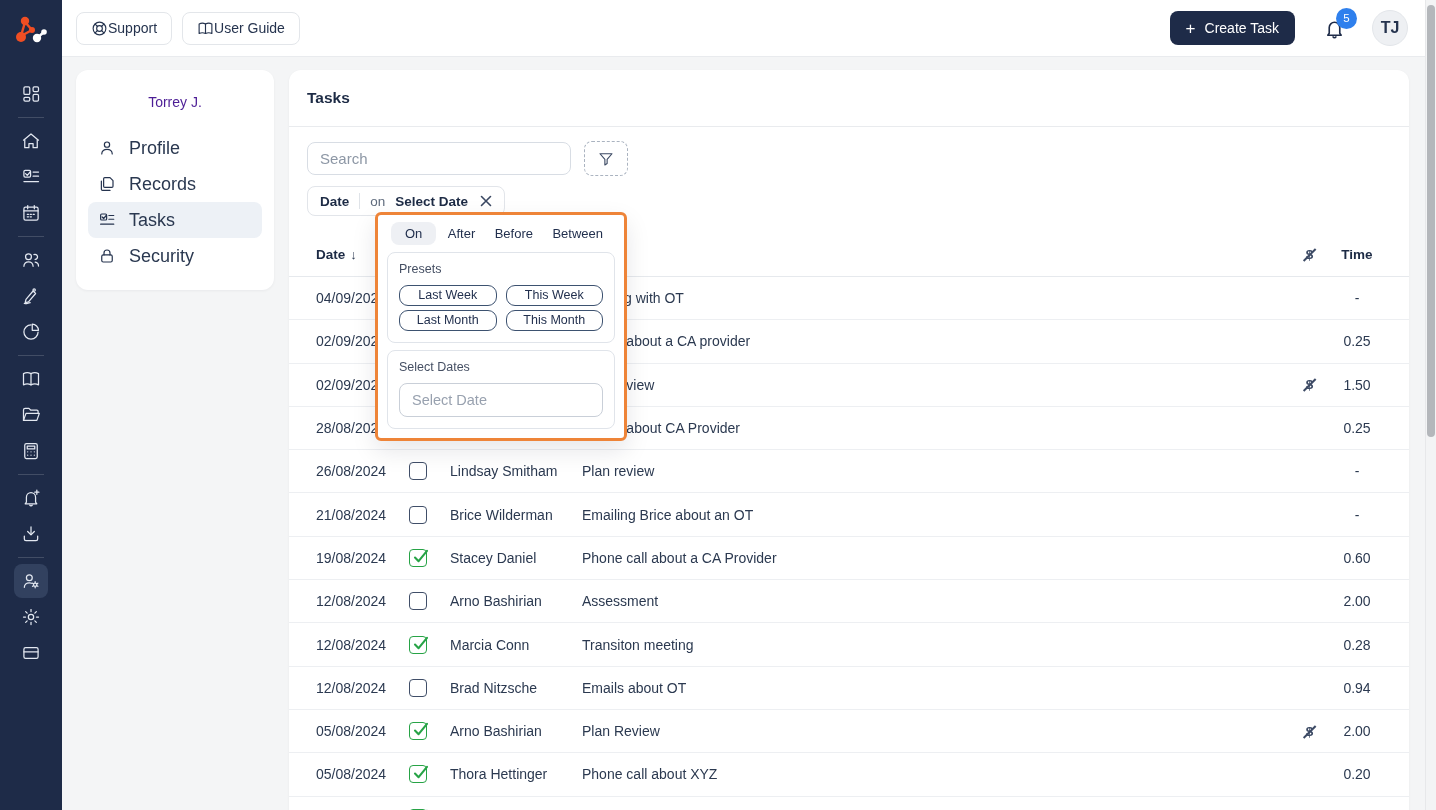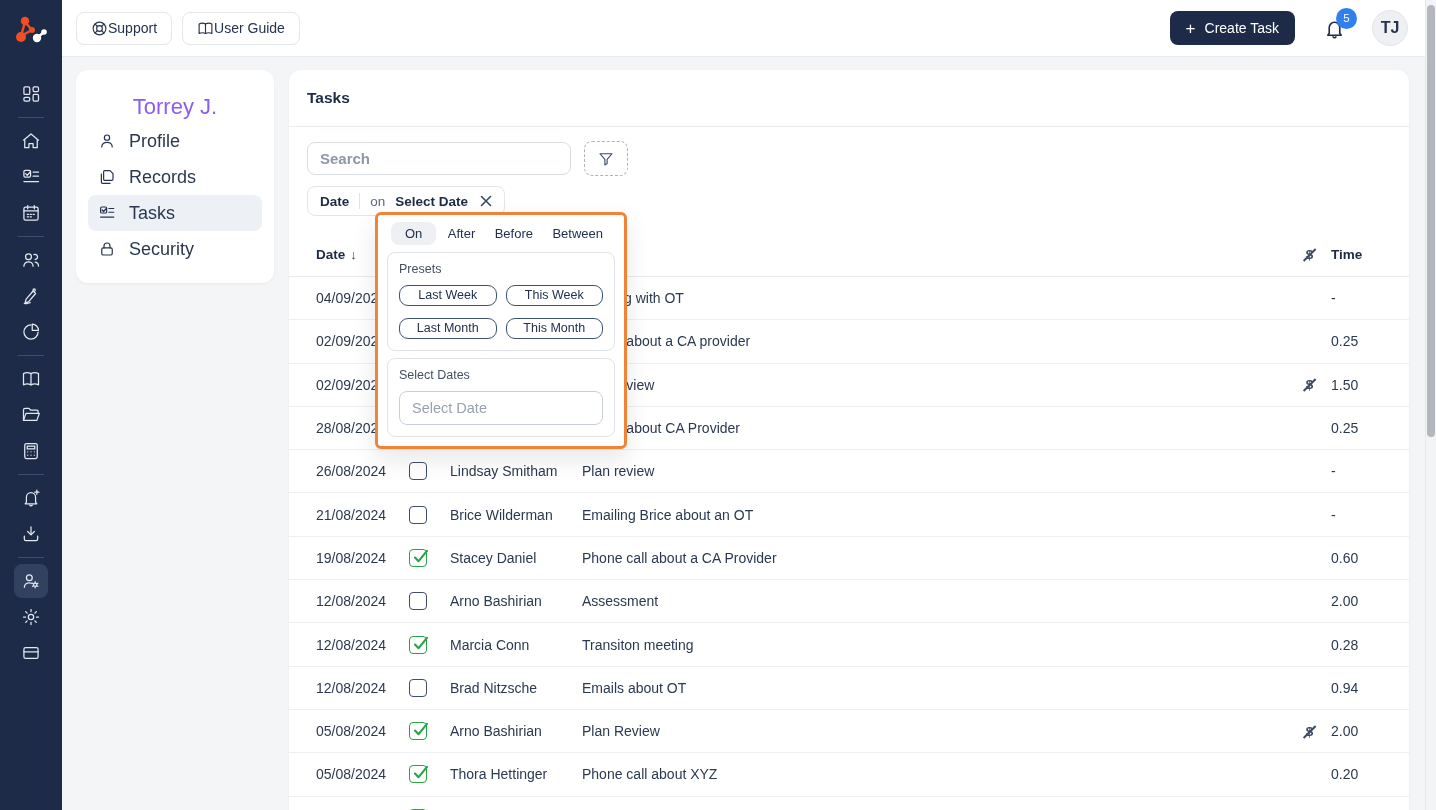--- a/index.html
+++ b/index.html
@@ -22,32 +22,32 @@
   .tb-right { margin-left:auto; display:flex; align-items:center; }
   .create-btn { display:inline-flex; align-items:center; gap:9px; height:34px; padding:0 16px; border:none; border-radius:8px; background:#1e2b48; color:#fff; font-size:14px; font-weight:500; font-family:inherit; cursor:pointer; }
   .create-btn .plus { font-size:17px; font-weight:400; line-height:1; }
   .bell-wrap { position:relative; margin:0 26px 0 28px; cursor:pointer; }
   .bell-wrap svg { stroke:#1e2b48; fill:none; stroke-width:1.7; stroke-linecap:round; stroke-linejoin:round; display:block; }
   .bell-badge { position:absolute; top:-9px; right:-11px; min-width:21px; height:21px; border-radius:50%; background:#2f80ed; color:#fff; font-size:11.5px; display:flex; align-items:center; justify-content:center; }
   .avatar { width:36px; height:36px; border-radius:50%; background:#eef0f3; border:1px solid #e3e6ea; color:#25334e; font-size:16px; font-weight:600; display:flex; align-items:center; justify-content:center; cursor:pointer; }
 
   
   .profile-card { position:absolute; left:76px; top:70px; width:198px; background:#fff; border-radius:12px; padding:24px 12px 16px; box-shadow:0 1px 3px rgba(16,24,40,.05); }
-  .profile-name { text-align:center; font-size:22px; color:#8b5cf6; margin-bottom:3px; }
+  .profile-name { text-align:center; font-size:14px; color:#4c1d95; margin-bottom:20px; }
   .side-item { display:flex; align-items:center; gap:13px; height:36px; padding:0 10px; border-radius:8px; font-size:18px; color:#2a3850; cursor:pointer; }
   .side-item.active { background:#edf1f6; }
   .side-item svg { stroke:#25334e; fill:none; stroke-width:1.6; stroke-linecap:round; stroke-linejoin:round; flex:none; }
 
   
   .main-card { position:absolute; left:289px; top:70px; width:1120px; height:740px; background:#fff; border-radius:12px 12px 0 0; box-shadow:0 1px 3px rgba(16,24,40,.05); overflow:hidden; }
   .main-header { height:57px; display:flex; align-items:center; padding:0 18px; border-bottom:1px solid #e9ebee; }
   .main-title { font-size:15.5px; font-weight:700; color:#1d2b45; }
   .controls { padding:14px 18px 0; }
   .search-row { display:flex; align-items:center; }
-  .search-input { width:264px; height:33px; border:1px solid #d8dde4; border-radius:8px; padding:0 12px; font-size:15px; font-family:inherit; color:#25334e; outline:none;font-weight:bold; }
+  .search-input { width:264px; height:33px; border:1px solid #d8dde4; border-radius:8px; padding:0 12px; font-size:15px; font-family:inherit; color:#25334e; outline:none; }
   .search-input::placeholder { color:#8d97a5; }
   .filter-btn { width:44px; height:35px; margin-left:13px; border:1.5px dashed #aab3c0; border-radius:8px; background:#fff; display:flex; align-items:center; justify-content:center; cursor:pointer; }
   .filter-btn svg { stroke:#3c4a64; fill:none; stroke-width:1.5; stroke-linejoin:round; }
   .chip-row { margin-top:10px; }
   .chip { display:inline-flex; align-items:center; height:30px; border:1px solid #e2e5ea; border-radius:8px; padding:0 12px; gap:10px; font-size:13.5px; background:#fff; }
   .chip-field { font-weight:700; color:#1d2b45; }
   .chip-sep { width:1px; height:16px; background:#dfe3e8; }
   .chip-op { color:#5f6b7d; }
   .chip-val { font-weight:600; color:#1d2b45; }
   .chip-x { display:flex; align-items:center; cursor:pointer; margin-left:2px; }
@@ -55,39 +55,39 @@
 
   
   .table { margin-top:17px; }
   .t-row { display:flex; align-items:center; height:43.3px; padding:0 26px 0 27px; border-bottom:1px solid #edeff2; font-size:14px; color:#2b3950; }
   .t-head { height:44px; font-size:13.5px; font-weight:700; color:#1d2b45; border-bottom:1px solid #e6e9ed; }
   .c-date { width:93px; flex:none; }
   .c-check { width:41px; flex:none; display:flex; align-items:center; }
   .c-name { width:132px; flex:none; white-space:nowrap; }
   .c-desc { flex:1; white-space:nowrap; overflow:hidden; }
   .c-bill { width:38px; flex:none; display:flex; justify-content:flex-end; padding-right:14px; }
-  .c-time { width:52px; flex:none; text-align:left; }
+  .c-time { width:52px; flex:none; text-align:center; }
   .sort-arrow { font-weight:400; font-size:13px; margin-left:5px; color:#2b3950; }
   .checkbox { width:18px; height:18px; border:1.8px solid #404e68; border-radius:4px; position:relative; cursor:pointer; }
   .checkbox.checked { border-color:#27a346; }
   .checkbox svg { display:none; position:absolute; left:1px; top:-2px; overflow:visible; stroke:#27a346; fill:none; stroke-width:2.1; stroke-linecap:round; stroke-linejoin:round; }
   .checkbox.checked svg { display:block; }
   .checkbox.hidden { visibility:hidden; }
   .nb-icon { position:relative; width:15px; height:17px; font-size:13.5px; font-weight:600; color:#3c4a64; text-align:center; line-height:17px; }
   .nb-icon::after { content:""; position:absolute; left:-1px; top:8px; width:17px; height:1.6px; background:#3c4a64; transform:rotate(-45deg); }
   .nb-icon.invisible { visibility:hidden; }
 
   
   .popover { position:absolute; left:375px; top:212px; width:252px; background:#fff; border:3px solid #ee8438; border-radius:6px; padding:7px 9px 9px; box-shadow:0 10px 24px rgba(16,24,40,.10); z-index:10; }
   .pop-tabs { display:flex; align-items:center; justify-content:space-between; padding:0 4px; }
   .pop-tab { font-size:13px; color:#22304e; padding:4px 8px; border-radius:8px; cursor:pointer; }
   .pop-tab.active { background:#eef0f4; padding:4px 14px; }
   .pop-box { border:1px solid #e0e4ea; border-radius:8px; padding:9px 11px 11px; margin-top:7px; }
   .pop-label { font-size:12.5px; color:#454f63; }
-  .preset-grid { display:grid; grid-template-columns:1fr 1fr; gap:12px 9px; margin-top:9px; }
+  .preset-grid { display:grid; grid-template-columns:1fr 1fr; gap:4px 9px; margin-top:9px; }
   .preset-btn { height:21px; border:1.6px solid #3d5270; border-radius:9px; background:#fff; font-size:12.5px; font-weight:500; color:#22304e; font-family:inherit; cursor:pointer; line-height:17px; }
   .date-input { width:100%; height:34px; margin-top:9px; border:1px solid #c9cfd8; border-radius:8px; padding:0 12px; font-size:14.5px; font-family:inherit; color:#25334e; outline:none; }
   .date-input::placeholder { color:#98a1af; }
 
   
   .scroll-track { position:absolute; right:0; top:0; width:11px; height:810px; background:#f3f4f5; border-left:1px solid #e7e8ea; z-index:20; }
   .scroll-thumb { position:absolute; right:1.5px; top:5px; width:8px; height:432px; background:#b4b7bb; border-radius:4px; }
 </style>
 </head>
 <body>

